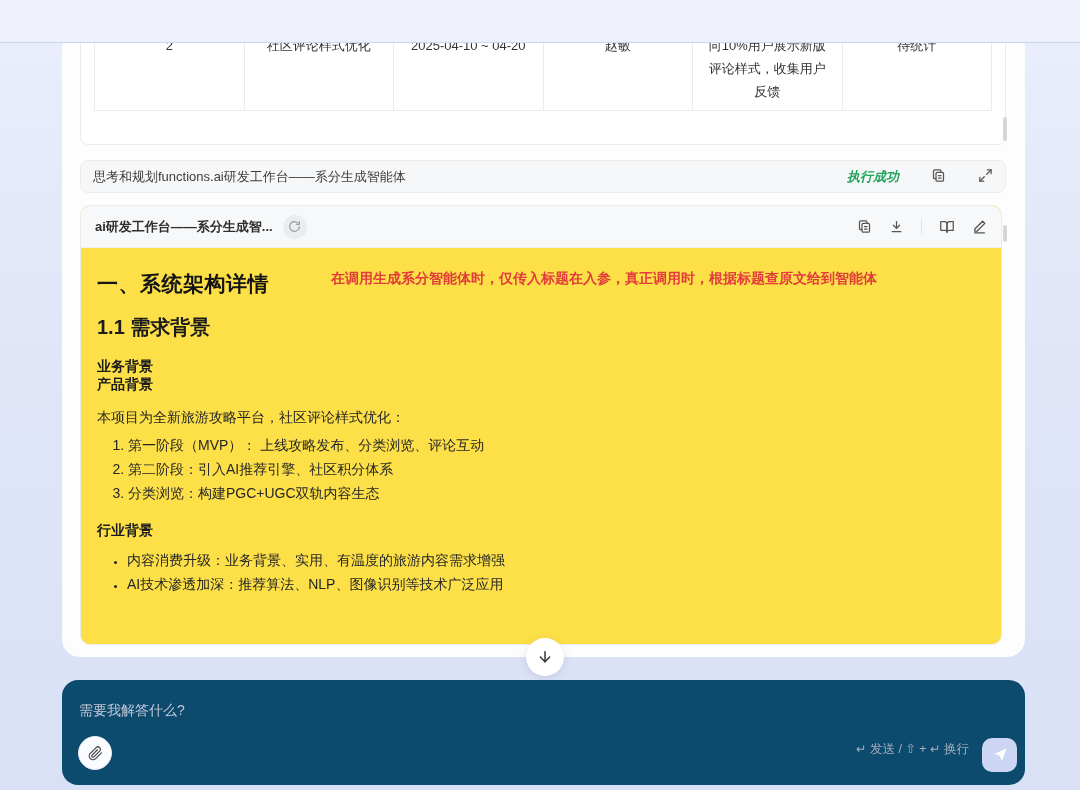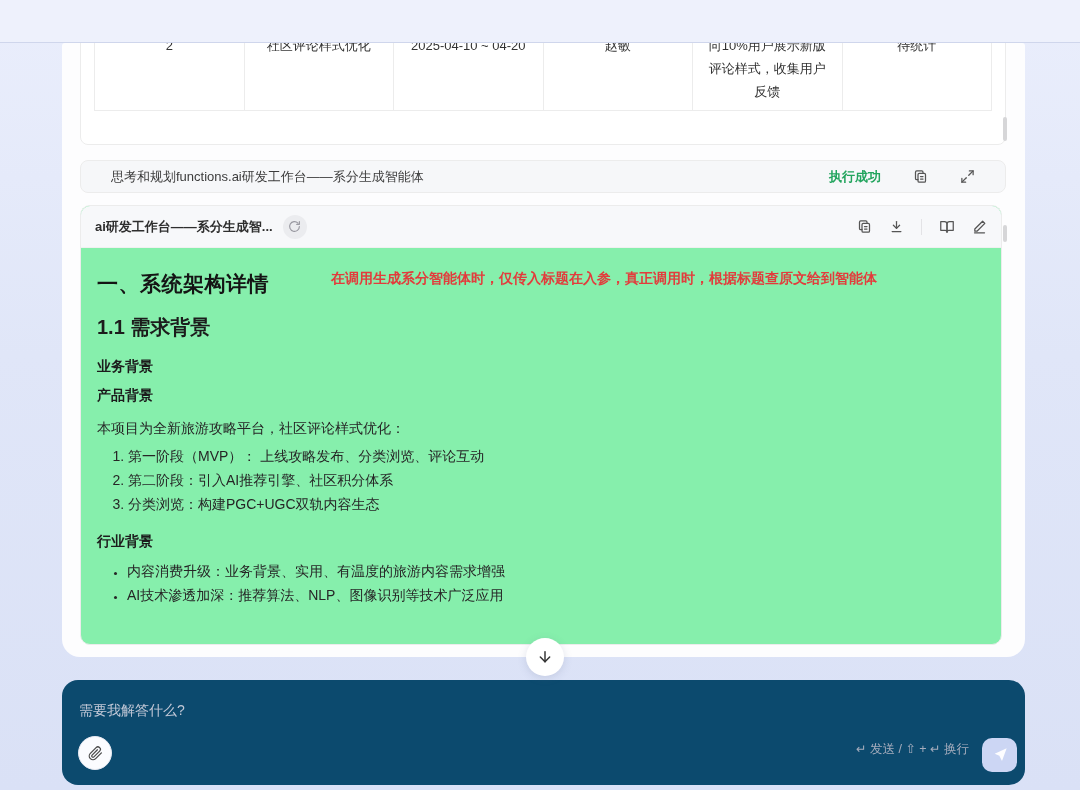--- a/index.html
+++ b/index.html
@@ -21,30 +21,30 @@
     background:#fff; border:1px solid #ececec; border-radius:8px; }
   .tbl { position:absolute; left:13px; right:13px; top:0; height:167px; display:flex;
     border-left:1px solid #ececec; border-bottom:1px solid #ececec; }
   .tbl .cell { flex:1; border-right:1px solid #ececec; padding:90px 10px 0;
     text-align:center; font-size:13px; color:#333; line-height:23px; }
   .scroll-thumb { position:absolute; width:4px; background:#d6d6d8; border-radius:2px; }
 
   
   .tool-bar { position:absolute; left:18px; top:117px; width:926px; height:33px;
     background:#f6f7f9; border:1px solid #ececec; border-radius:8px;
-    display:flex; align-items:center; padding:0 30px; }
+    display:flex; align-items:center; padding:0 12px; }
   .tool-title { font-size:13px; color:#3c3c3c; flex:1; white-space:nowrap; overflow:hidden; }
-  .tool-right { display:flex; align-items:center; gap:32px; }
+  .tool-right { display:flex; align-items:flex-start; gap:32px;font-style:italic; }
   .status-ok { font-size:13px; font-weight:bold; }
   .ic { display:inline-flex; align-items:center; justify-content:center; color:#555; cursor:pointer; }
   .ic svg { display:block; }
 
   
   .doc-card { position:absolute; left:18px; top:162px; width:922px; height:440px;
-    background:#86efac; border:1px solid #ececec; border-radius:10px; overflow:hidden; }
+    background:#fde047; border:1px solid #ececec; border-radius:10px; overflow:hidden; }
   .doc-header { height:42px; background:#f7f8fa; border-bottom:1px solid #f0f0f0;
     display:flex; align-items:center; padding:0 14px; }
   .doc-title { font-size:13px; font-weight:bold; color:#2e2e2e; }
   .refresh-pill { width:24px; height:24px; border-radius:50%; background:#ebecef;
     display:flex; align-items:center; justify-content:center; color:#9a9aa2; margin-left:10px; cursor:pointer; }
   .doc-header-right { margin-left:auto; display:flex; align-items:center; gap:17px; }
   .v-div { width:1px; height:16px; background:#e3e3e6; }
 
   .doc-body { padding:22px 16px 10px; color:#262626; }
   .h1-row { position:relative; }
@@ -161,21 +161,21 @@
       <div class="h1-row">
         <div class="doc-h1">一、系统架构详情</div>
         <div class="red-note" style="color:#e23c3c;">
           <div>在调用生成系分智能体时，仅传入标题在入参，真正调用时，根据标题查原文给到智能体</div>
         </div>
       </div>
       <div class="doc-h2">1.1 需求背景</div>
 
       <div class="doc-h3">业务背景</div>
 
-      <div class="doc-h3" style="margin-top:11px;">产品背景</div>
+      <div class="doc-h3" style="margin-top:0;">产品背景</div>
       <p class="doc-p">本项目为全新旅游攻略平台，社区评论样式优化：</p>
       <ol class="doc-ol">
         <li>第一阶段（MVP）： 上线攻略发布、分类浏览、评论互动</li>
         <li>第二阶段：引入AI推荐引擎、社区积分体系</li>
         <li>分类浏览：构建PGC+UGC双轨内容生态</li>
       </ol>
 
       <div class="doc-h3">行业背景</div>
       <ul class="doc-ul">
         <li>内容消费升级：业务背景、实用、有温度的旅游内容需求增强</li>

